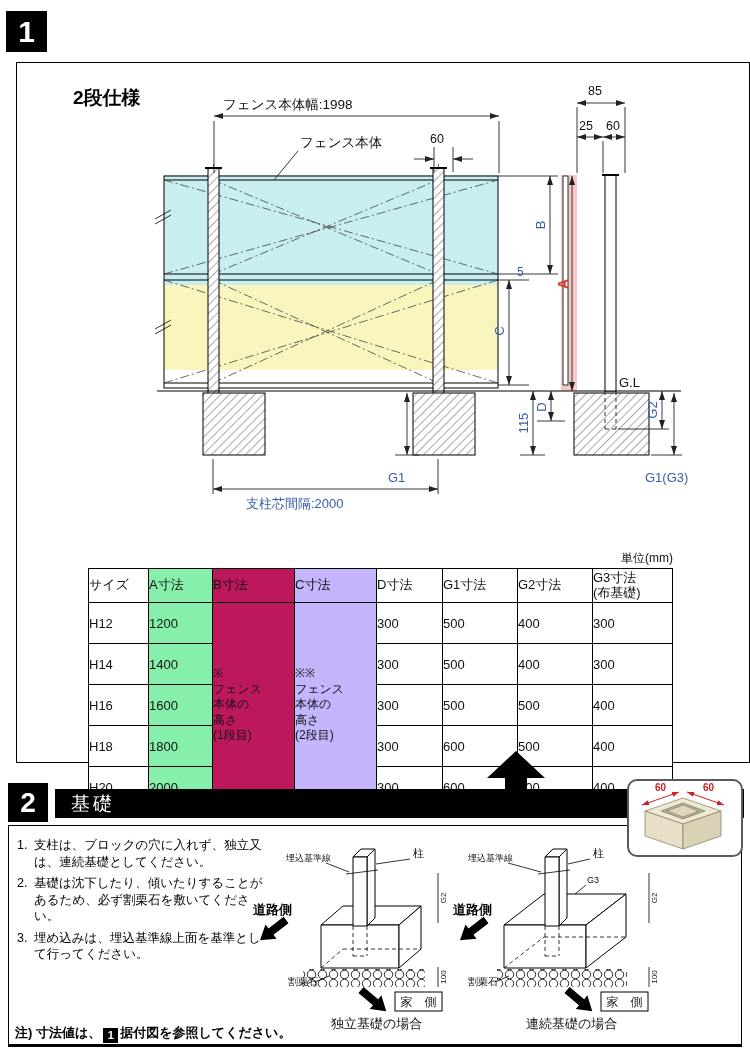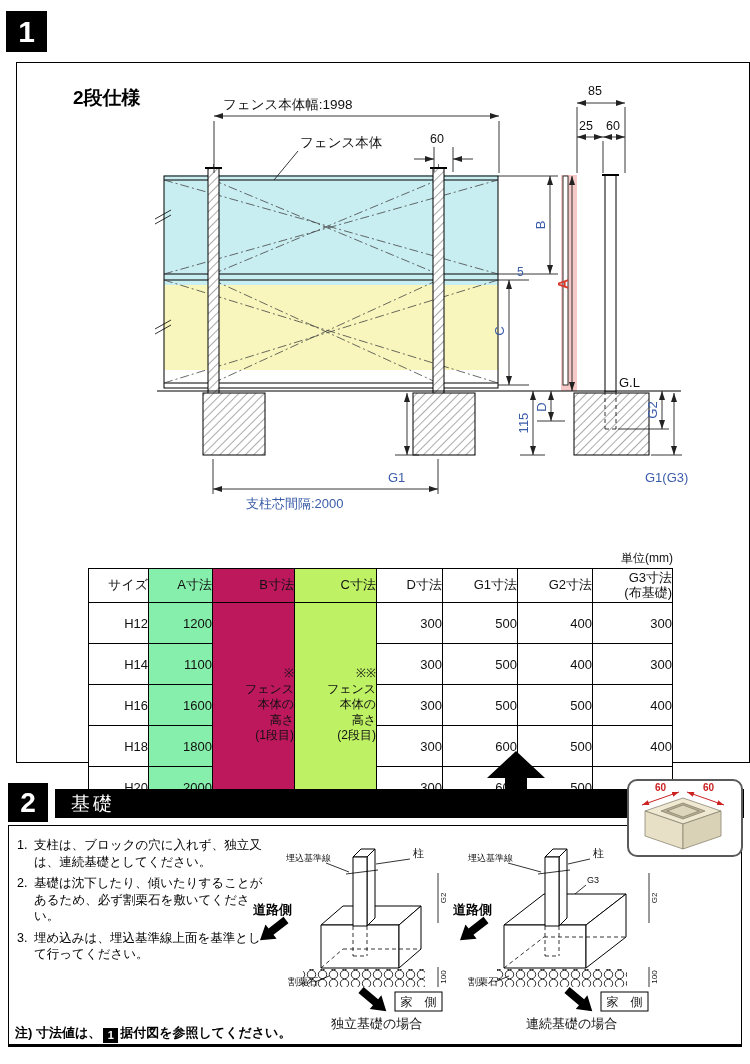--- a/index.html
+++ b/index.html
@@ -26,26 +26,26 @@
   .t-dim-k{font-size:13px;fill:#111}
   .t-mid{text-anchor:middle}
   .dl{stroke:#222;stroke-width:0.9;fill:none}
   .s{stroke:#000;fill:#fff;stroke-width:1}
   .sl{stroke:#000;stroke-width:0.8;fill:none}
   .t8{font-size:8px;fill:#111}.t9{font-size:9px;fill:#111}.t10{font-size:10px;fill:#111}
   .t11{font-size:11px;fill:#111}.t12{font-size:12px;fill:#111}.t13{font-size:13px;fill:#111}
   .t13b{font-size:13px;font-weight:bold;fill:#000}
   .unit-label{position:absolute;left:460px;top:487px;width:196px;text-align:right;font-size:12px;color:#111}
   .dim-table{position:absolute;left:71px;top:505px;border-collapse:collapse;font-size:13px;color:#111;table-layout:fixed}
-  .dim-table th,.dim-table td{border:1px solid #000;text-align:right;vertical-align:middle;background:#fff}
+  .dim-table th,.dim-table td{border:1px solid #000;text-align:left;vertical-align:middle;background:#fff}
   .dim-table th{font-weight:normal;height:34px;line-height:1.15}
   .dim-table td{height:41px}
   .dim-table .pink{background:#86efac}
   .dim-table .cyan{background:#be185d}
-  .dim-table .yellow{background:#bef264}
+  .dim-table .yellow{background:#c4b5fd}
   .note-cell{font-size:12px;line-height:1.3}
   .big-arrow{position:absolute;left:487px;top:751px;z-index:5}
   .notes{position:absolute;left:8px;top:11px;width:252px;font-size:12.5px;line-height:1.32;color:#000;z-index:2}
   .note{display:flex;margin-bottom:5px}
   .note .nnum{width:17px;flex:none}
   .note .ntext{flex:1}
   .footnote{position:absolute;left:6px;top:198px;font-size:13px;color:#000;font-weight:bold}
   .ref-badge{display:inline-flex;width:15px;height:15px;background:#000;color:#fff;font-size:11px;align-items:center;justify-content:center;margin:0 2px;vertical-align:-2px;font-weight:bold}
   .block-card{position:absolute;left:627px;top:779px;width:116px;height:78px;background:#fff;border:2px solid #5a5a5a;border-radius:10px;z-index:6;overflow:hidden}
 </style>
@@ -249,21 +249,21 @@
             <div>高さ</div>
             <div>(2段目)</div>
           </td>
           <td>300</td>
           <td>500</td>
           <td>400</td>
           <td>300</td>
         </tr>
         <tr>
           <td>H14</td>
-          <td class="pink">1100</td>
+          <td class="pink">1400</td>
           <td>300</td>
           <td>500</td>
           <td>400</td>
           <td>300</td>
         </tr>
         <tr>
           <td>H16</td>
           <td class="pink">1600</td>
           <td>300</td>
           <td>500</td>

